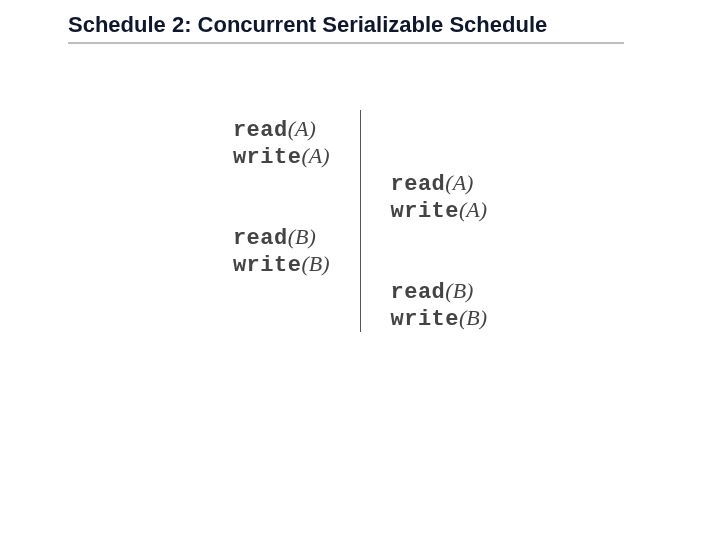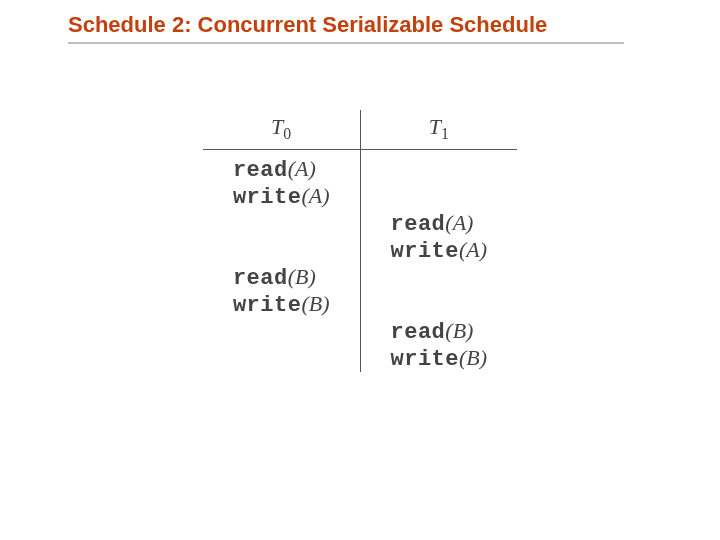--- a/index.html
+++ b/index.html
@@ -18,21 +18,21 @@
     box-sizing: border-box;
   }
   .title-wrap {
     position: absolute;
     left: 68px;
     top: 12px;
   }
   .title {
     font-size: 22px;
     font-weight: bold;
-    color: #c2410c;
+    color: #0f172a;
     text-align: left;
   }
   .title-underline {
     position: absolute;
     left: 68px;
     top: 42px;
     width: 556px;
     height: 2px;
     background: #bfbfbf;
   }
@@ -96,28 +96,20 @@
 <div class="slide">
 
   <div class="title-wrap">
     <div class="title">Schedule 2: Concurrent Serializable Schedule</div>
   </div>
   <div class="title-underline"></div>
 
   <div class="body">
     <table class="schedule">
       <tbody>
-          <tr>
-        <th class="col0">
-          <span>T</span><span class="hdr-sub">0</span>
-        </th>
-        <th>
-          <span>T</span><span class="hdr-sub">1</span>
-        </th>
-      </tr>
 
       <tr class="first-body">
         <td class="col0"><span class="op-name">read</span><span class="op-arg">(A)</span></td>
         <td class="col1"><span class="op-name"></span><span class="op-arg"></span></td>
       </tr>
       <tr>
         <td class="col0"><span class="op-name">write</span><span class="op-arg">(A)</span></td>
         <td class="col1"><span class="op-name"></span><span class="op-arg"></span></td>
       </tr>
       <tr>

